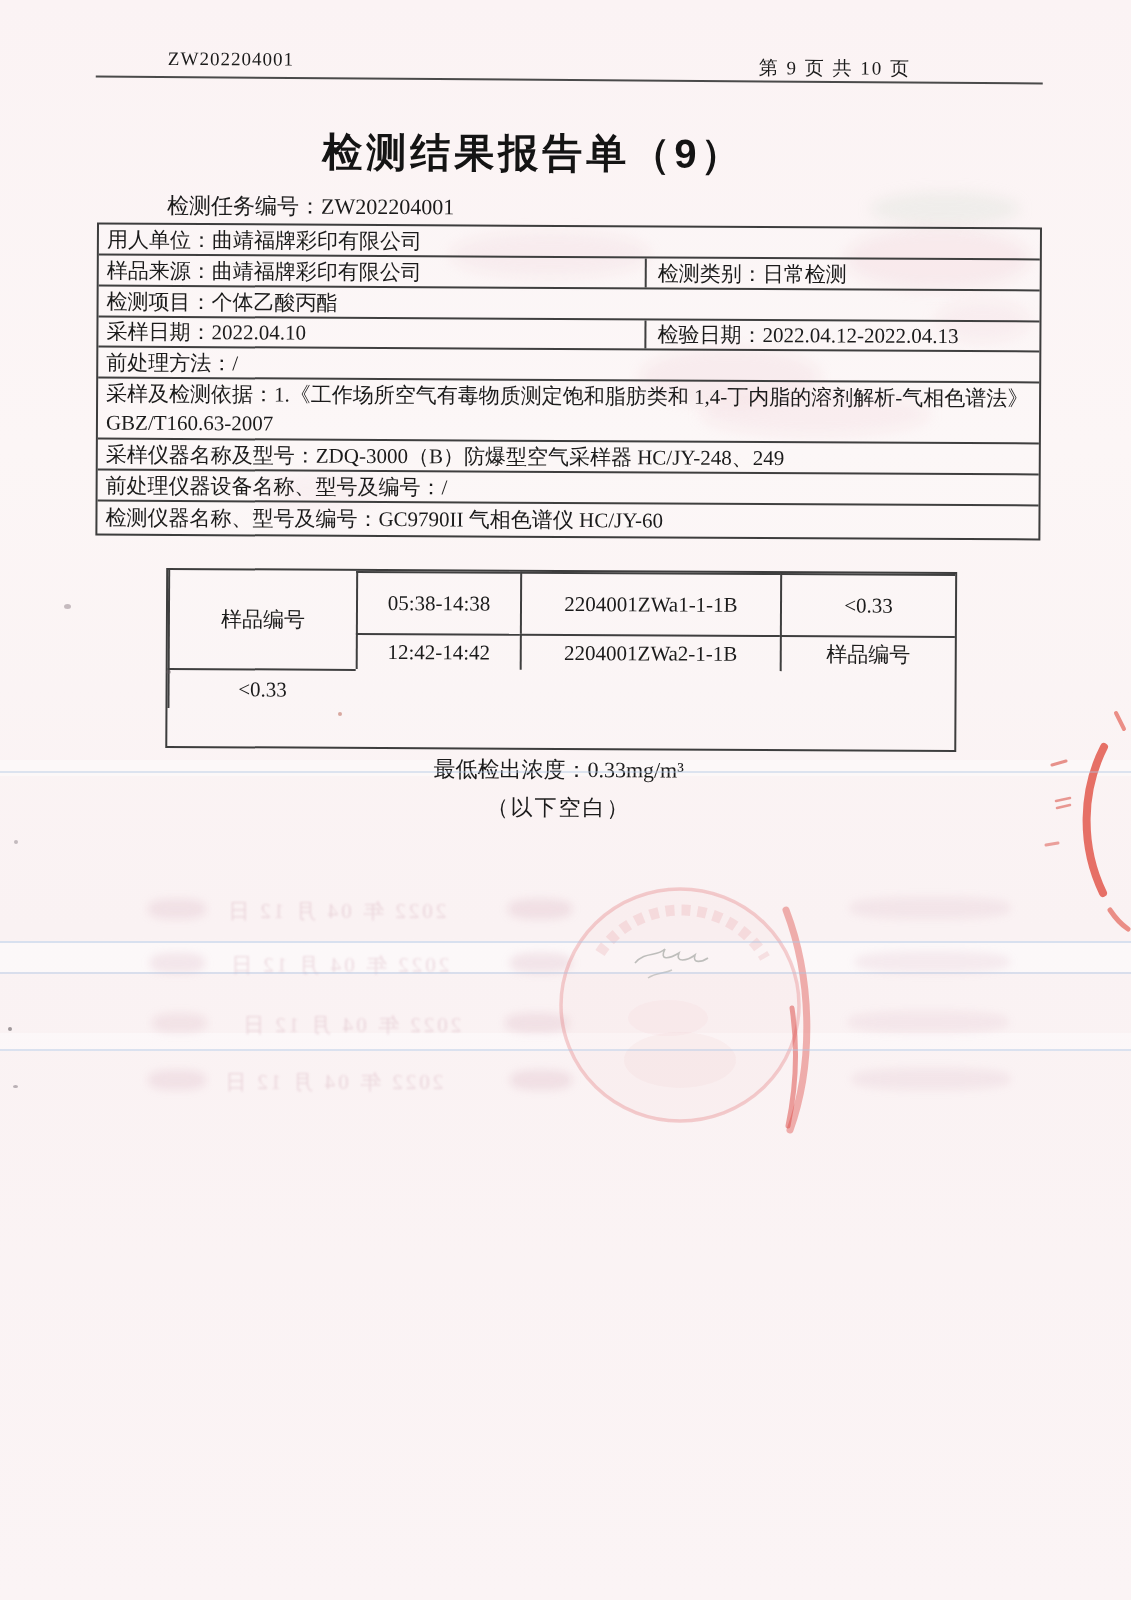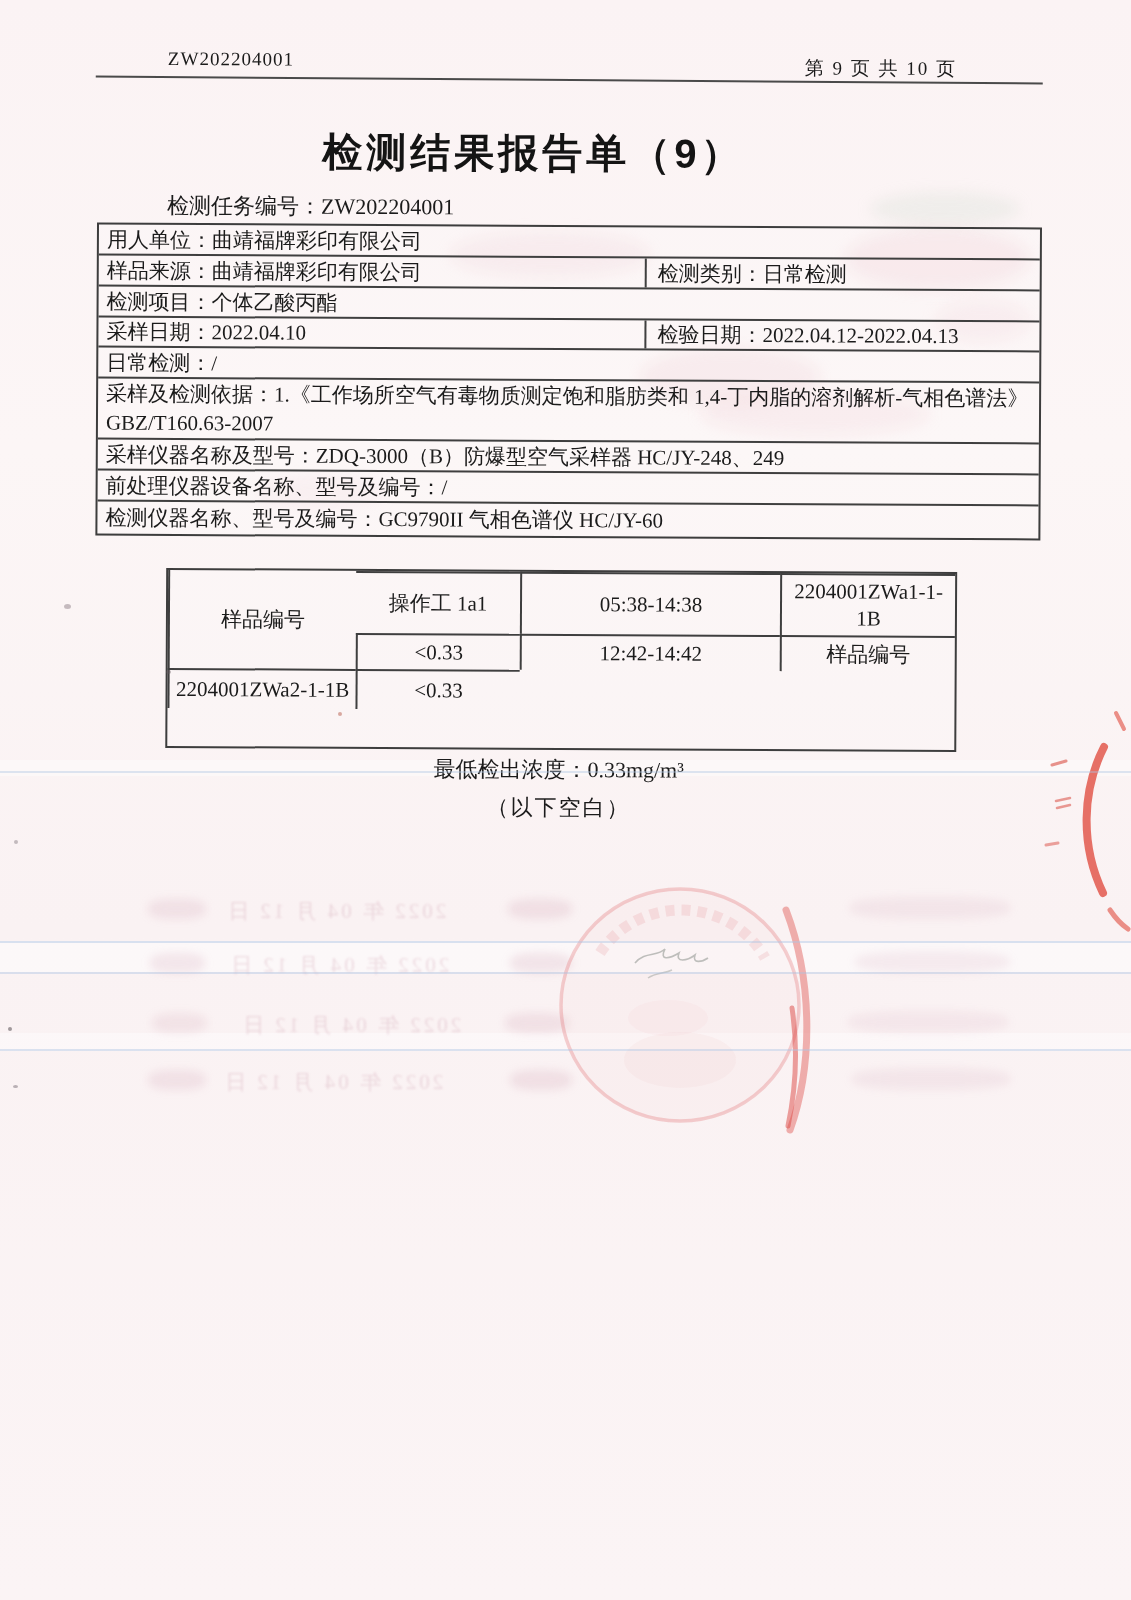--- a/index.html
+++ b/index.html
@@ -4,21 +4,21 @@
 <style>
   html,body{margin:0;padding:0;background:#dcdcdc;}
   .page{
     position:relative;width:1131px;height:1600px;overflow:hidden;
     background:linear-gradient(180deg,#fbf3f4 0%,#fcf6f6 28%,#faf2f3 58%,#fbf4f5 100%);
     font-family:"Liberation Serif","DejaVu Serif",serif;color:#1b1b1b;
   }
   
   .tilt{position:absolute;inset:0;transform:rotate(0.3deg);transform-origin:50% 38%;z-index:5;}
   .hdr-doc{position:absolute;left:165px;top:50px;font-size:19px;letter-spacing:1px;}
-  .hdr-page{position:absolute;left:802px;top:54px;font-size:19px;letter-spacing:2px;}
+  .hdr-page{position:absolute;left:756px;top:54px;font-size:19px;letter-spacing:2px;}
   .hdr-rule{position:absolute;left:93px;top:79px;width:947px;height:2px;background:#4a4a4a;transform:rotate(0.12deg);}
   .title{position:absolute;left:0;top:126px;width:1062px;text-align:center;
          font-family:"Liberation Sans","DejaVu Sans",sans-serif;font-weight:700;
          font-size:40px;letter-spacing:4px;color:#141414;}
   .taskno{position:absolute;left:165px;top:193px;font-size:22px;}
 
   .info-table{position:absolute;left:95px;top:225px;width:945px;border:2px solid #3d3d3d;box-sizing:border-box;background:rgba(255,255,255,0.12);}
   .info-row{box-sizing:border-box;border-bottom:2px solid #3f3f3f;display:flex;align-items:center;font-size:21px;}
   .info-row:last-child{border-bottom:none;}
   .info-full{padding-left:8px;}
@@ -100,41 +100,40 @@
         <span class="cell-right">检测类别：日常检测</span>
       </div>
       <div class="info-row" style="height:31px;">
         <span class="info-full">检测项目：个体乙酸丙酯</span>
       </div>
       <div class="info-row" style="height:30px;">
         <span class="cell-left">采样日期：2022.04.10</span>
         <span class="cell-right">检验日期：2022.04.12-2022.04.13</span>
       </div>
       <div class="info-row" style="height:31px;">
-        <span class="info-full">日常检测：/</span>
+        <span class="info-full">前处理方法：/</span>
       </div>
       <div class="info-row" style="height:61px;align-items:flex-start;">
         <span class="info-wrap">采样及检测依据：1.《工作场所空气有毒物质测定饱和脂肪类和 1,4-丁内脂的溶剂解析-气相色谱法》GBZ/T160.63-2007</span>
       </div>
       <div class="info-row" style="height:31px;">
         <span class="info-full">采样仪器名称及型号：ZDQ-3000（B）防爆型空气采样器 HC/JY-248、249</span>
       </div>
       <div class="info-row" style="height:31px;">
         <span class="info-full">前处理仪器设备名称、型号及编号：/</span>
       </div>
       <div class="info-row" style="height:32px;">
         <span class="info-full">检测仪器名称、型号及编号：GC9790II 气相色谱仪 HC/JY-60</span>
       </div>
     </div>
 
     <div class="results-table">
       <div class="rt-cell span2 bl">样品编号</div>
       <div class="rt-cell bl bt" style="grid-row:2;grid-column:4;">样品编号</div>
 
-      <div class="rt-cell bt">操作工 1a1</div>
       <div class="rt-cell bt bl">05:38-14:38</div>
       <div class="rt-cell bt bl">2204001ZWa1-1-1B</div>
       <div class="rt-cell bt bl">&lt;0.33</div>
 
       <div class="rt-cell bt bl">12:42-14:42</div>
       <div class="rt-cell bt bl">2204001ZWa2-1-1B</div>
       <div class="rt-cell bt bl">&lt;0.33</div>
     </div>
 
     <div class="note1">最低检出浓度：0.33mg/m³</div>

